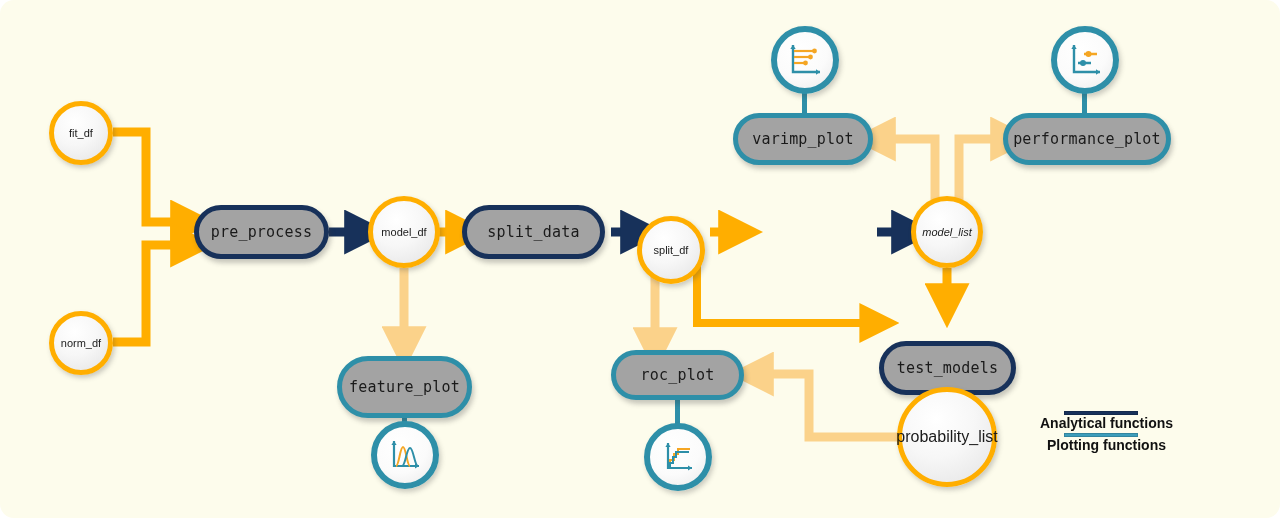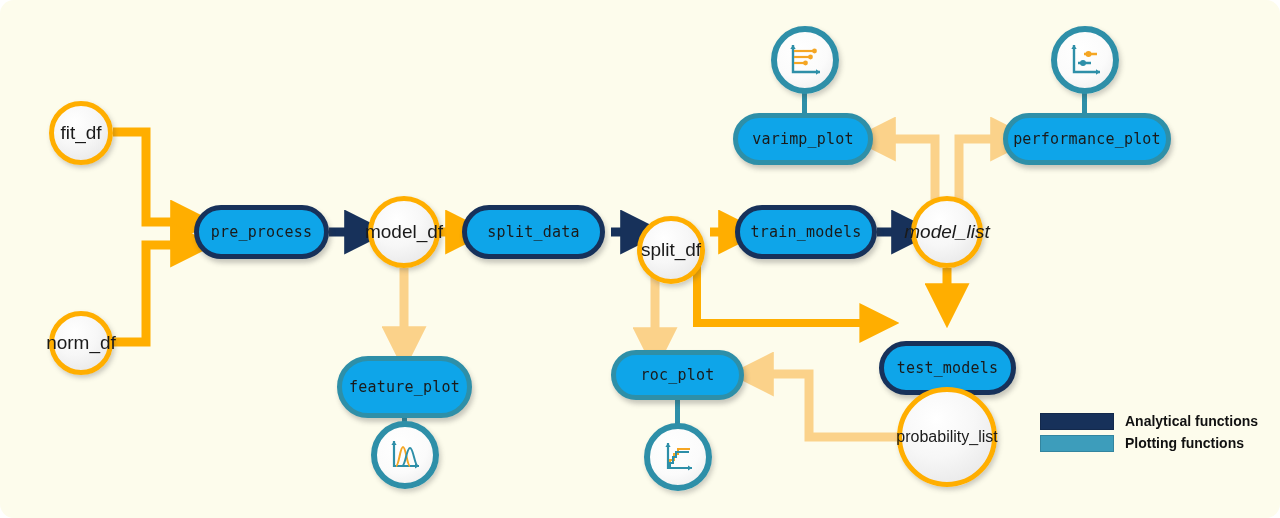--- a/index.html
+++ b/index.html
@@ -21,21 +21,21 @@
     left: 0; top: 0;
     width: 1280px;
     height: 518px;
     pointer-events: none;
   }
 
   
   .fnode {
     position: absolute;
     box-sizing: border-box;
-    background: #0ea5e9;
+    background: #a3a3a3;
     border-style: solid;
     border-radius: 999px;
     display: flex;
     align-items: center;
     justify-content: center;
     font-family: "DejaVu Sans Mono", "Liberation Mono", monospace;
     font-size: 15px;
     color: #1a1a1a;
     letter-spacing: 0.2px;
     z-index: 4;
@@ -48,21 +48,21 @@
   .dnode {
     position: absolute;
     box-sizing: border-box;
     border-radius: 50%;
     border: 5px solid #ffae00;
     background: radial-gradient(circle at 38% 30%, #ffffff 0%, #f7f7f7 45%, #e3e3e3 100%);
     display: flex;
     align-items: center;
     justify-content: center;
     font-family: "Liberation Sans", sans-serif;
-    font-size: 19px;
+    font-size: 11px;
     color: #1a1a1a;
     z-index: 5;
     box-shadow: 2px 3px 5px rgba(60,60,60,0.26);
   }
   .dnode.big { font-size: 16px; }
 
   
   .iconbubble {
     position: absolute;
     box-sizing: border-box;
@@ -89,20 +89,21 @@
     position: absolute;
     left: 1040px;
     top: 411px;
     z-index: 6;
   }
   .legend-row {
     display: flex;
     align-items: center;
     height: 20px;
     margin-bottom: 2px;
+    flex-direction: column;
   }
   .legend-swatch {
     width: 72px;
     height: 15px;
     margin-right: 11px;
     border: 1px solid rgba(0,0,0,0.15);
   }
   .legend-label {
     font-family: "Liberation Sans", sans-serif;
     font-size: 14px;
@@ -231,23 +232,20 @@
   </div>
 
   <div class="fnode analytical" style="left:462px; top:205px; width:143px; height:54px;">
     <span>split_data</span>
   </div>
 
   <div class="dnode" style="left:637px; top:216px; width:68px; height:68px;">
     <span>split_df</span>
   </div>
 
-  <div class="fnode analytical" style="left:735px; top:205px; width:142px; height:54px;">
-    <span>train_models</span>
-  </div>
 
   <div class="dnode" style="left:911px; top:196px; width:72px; height:72px;font-style:italic;">
     <span>model_list</span>
   </div>
 
   <div class="fnode analytical" style="left:879px; top:297px; width:137px; height:54px;margin-top:44px;">
     <span>test_models</span>
   </div>
 
   <div class="dnode big" style="left:897px; top:387px; width:100px; height:100px;">

